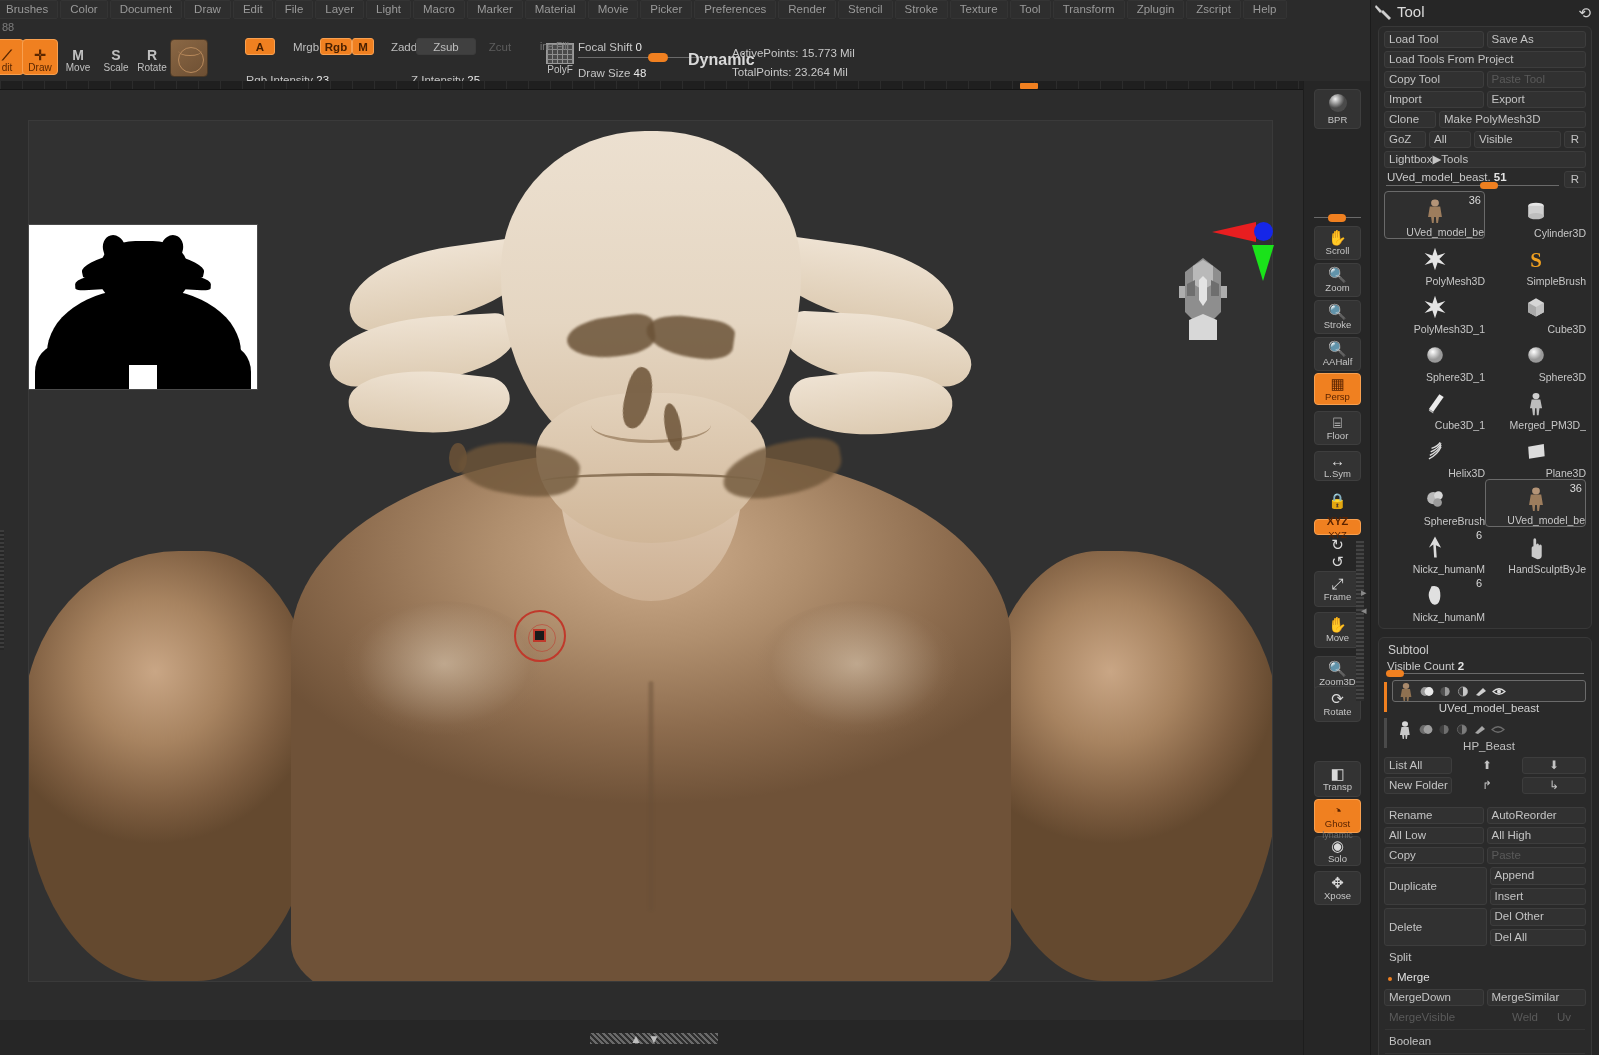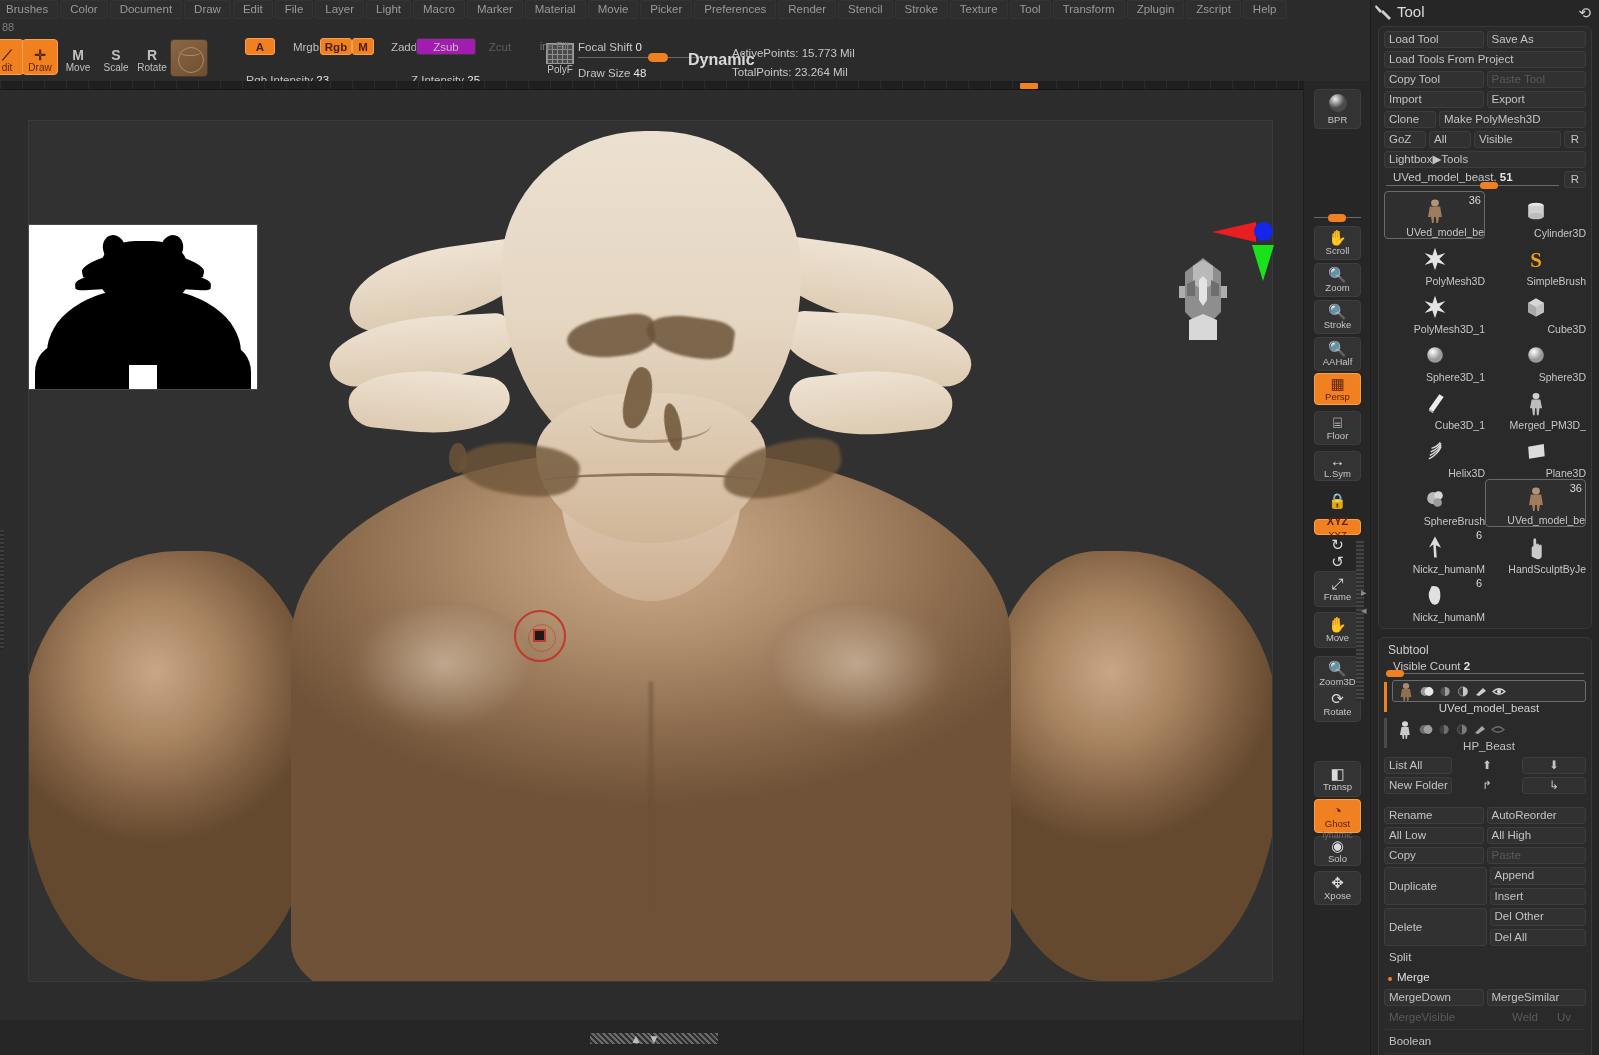--- a/index.html
+++ b/index.html
@@ -52,21 +52,21 @@
     content:""; position:absolute; left:7px; top:7px; width:24px; height:24px;
     border-radius:50%; border:1.5px solid #b98a5c;
   }
   .matball:before{
     content:""; position:absolute; left:7px; top:5px; width:24px; height:10px;
     border-bottom:1.5px solid #b98a5c; border-radius:0 0 50% 50%;
   }
   
   .chip {
     position:absolute; height:17px; border-radius:3px;
-    background:#a21caf; border:1px solid #3c3c3c;
+    background:#404040; border:1px solid #3c3c3c;
     display:flex; align-items:center; justify-content:center;
     font-size:11.5px; color:#bfbfbf;
   }
   .chip.on { background:#f08020; color:#4a2000; border-color:#f8a050; font-weight:bold;}
   .chip.dim { color:#5d5d5d; }
   .slider-track {
     position:absolute; height:1px; background:#6a6a6a;
   }
   .slider-knob {
     position:absolute; width:20px; height:9px; border-radius:5px;
@@ -284,21 +284,21 @@
   .pbtn.narrow { flex:0 0 22px; text-align:center; padding-left:0; }
   .pbtn.tall { height:38px; line-height:36px; }
   .pbtn.flat { background:transparent; border-color:transparent; }
   .pbtn.dot { position:relative; padding-left:12px; }
   .pbtn.dot:before{
     content:""; position:absolute; left:3px; top:7px; width:4px;height:4px;
     border-radius:50%; background:#f08020;
   }
   .slot-row { display:flex; gap:3px; margin-bottom:3px; align-items:center; }
   .slot-slider { flex:1; position:relative; height:17px; }
-  .slot-slider .txt { position:absolute; left:9px; top:0; font-size:11.5px; color:#c9c9c9; }
+  .slot-slider .txt { position:absolute; left:3px; top:0; font-size:11.5px; color:#c9c9c9; }
   .slot-slider .tk { position:absolute; left:2px; right:2px; bottom:2px; height:1px; background:#6a6a6a; }
   .slot-slider .kn { position:absolute; bottom:-1px; width:18px; height:7px; border-radius:4px; background:#f08020; }
   
   .thumbgrid { display:grid; grid-template-columns:1fr 1fr; gap:0; }
   .thumb {
     height:48px; position:relative;
     display:flex; flex-direction:column; align-items:center; justify-content:flex-end;
     font-size:10.5px; color:#c7c7c7; overflow:hidden;
   }
   .thumb.sel { border:1px solid #6a6a6a; border-radius:4px; background:#2f2f2f; }

